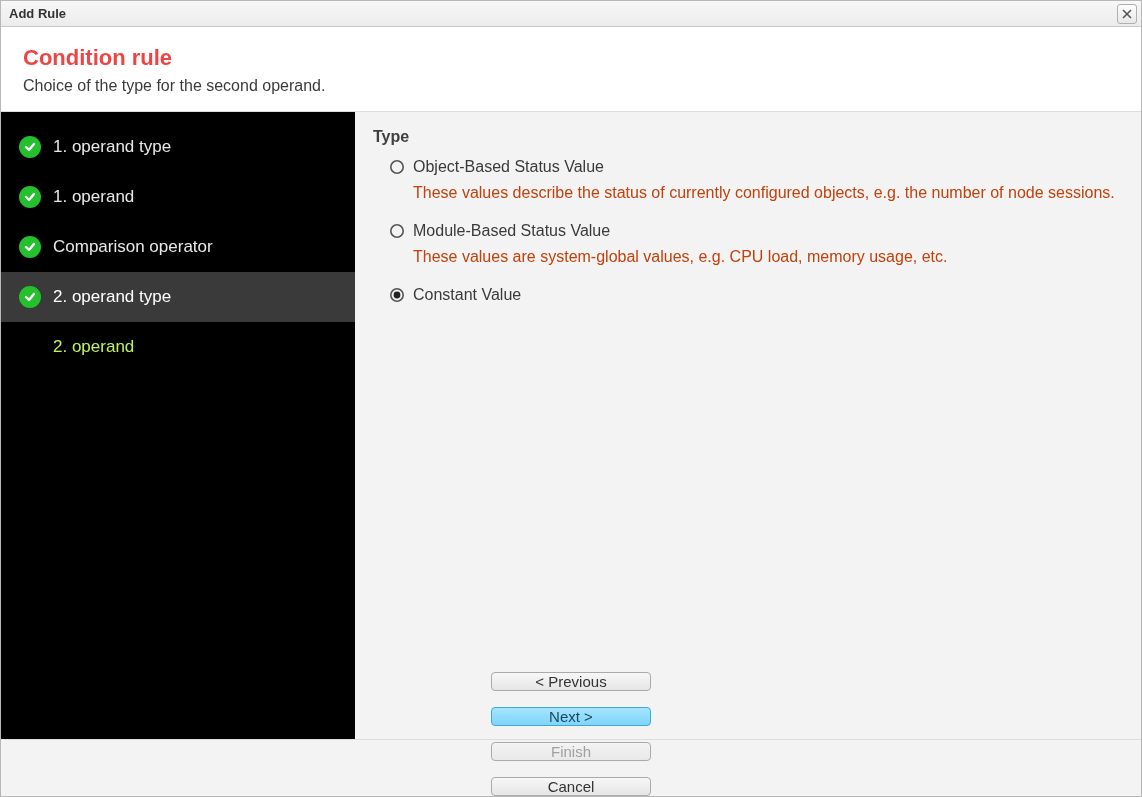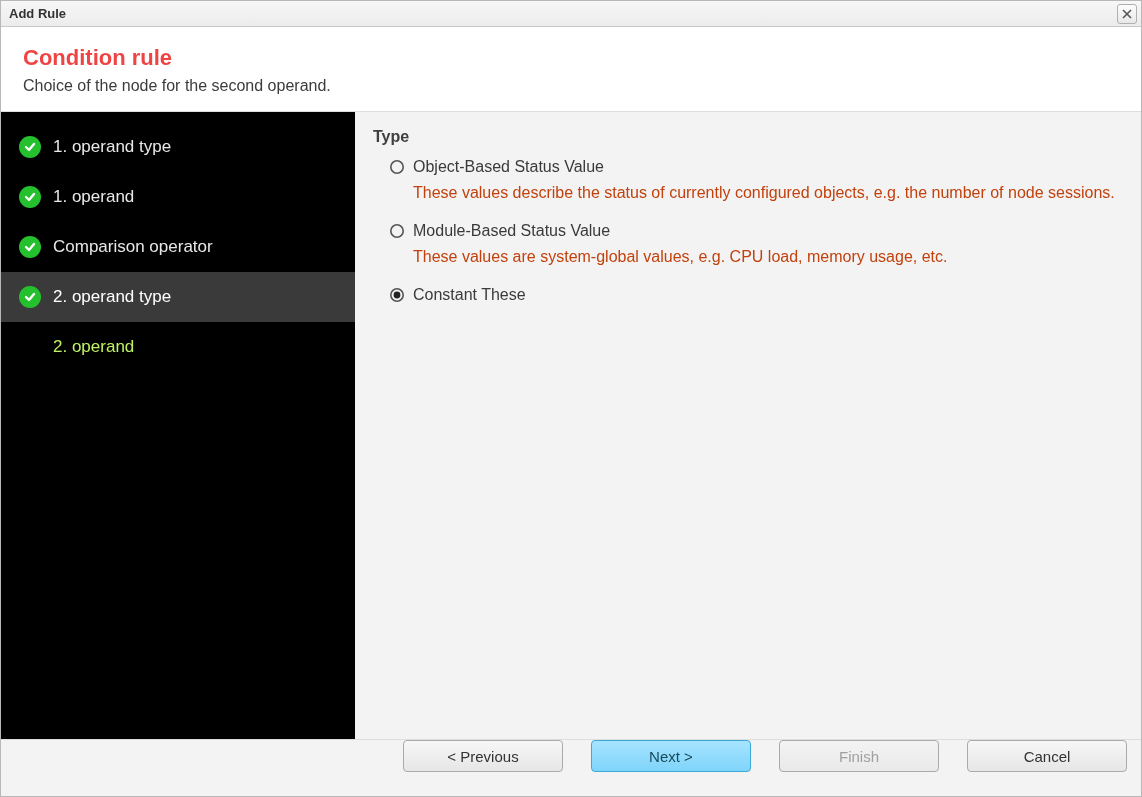--- a/index.html
+++ b/index.html
@@ -142,24 +142,26 @@
     font-size: 16px;
     color: #c2410c;
     margin: 4px 0 8px 0;
     line-height: 22px;
   }
 
   
   .footer {
     height: 56px;
     display: flex;
+    align-items: center;
     justify-content: flex-end;
-    gap: 28px;
+    gap: 16px;
     padding: 0 14px;
     background: #f3f3f3;
+    flex-direction: column;
   }
   .btn {
     min-width: 160px;
     height: 32px;
     border: 1px solid #aaa;
     border-radius: 4px;
     background: linear-gradient(#f7f7f7, #e6e6e6);
     font-size: 15px;
     color: #333;
     cursor: pointer;
@@ -186,21 +188,21 @@
     <div class="close-btn">
       <svg viewBox="0 0 10 10">
         <line x1="1" y1="1" x2="9" y2="9"></line>
         <line x1="9" y1="1" x2="1" y2="9"></line>
       </svg>
     </div>
   </div>
 
   <div class="header">
     <h1>Condition rule</h1>
-    <div class="subtitle">Choice of the node for the second operand.</div>
+    <div class="subtitle">Choice of the type for the second operand.</div>
   </div>
 
   <div class="body">
 
     <div class="sidebar">
 
       <div class="step">
         <span class="check">
           <svg viewBox="0 0 12 12">
               <path d="M2 6 L5 9 L10 3"></path>
@@ -265,21 +267,21 @@
           <div class="opt-desc">These values are system-global values, e.g. CPU load, memory usage, etc.</div>
         </div>
       </div>
 
       <div class="option">
         <svg class="radio" viewBox="0 0 16 16">
           <circle class="outer" cx="8" cy="8" r="6.2"></circle>
           <circle class="inner" cx="8" cy="8" r="3.4"></circle>
         </svg>
         <div class="opt-texts">
-          <div class="opt-label">Constant These</div>
+          <div class="opt-label">Constant Value</div>
         </div>
       </div>
 
     </div>
   </div>
 
   <div class="footer">
     <div class="btn">&lt; Previous</div>
     <div class="btn primary">Next &gt;</div>
     <div class="btn disabled">Finish</div>

